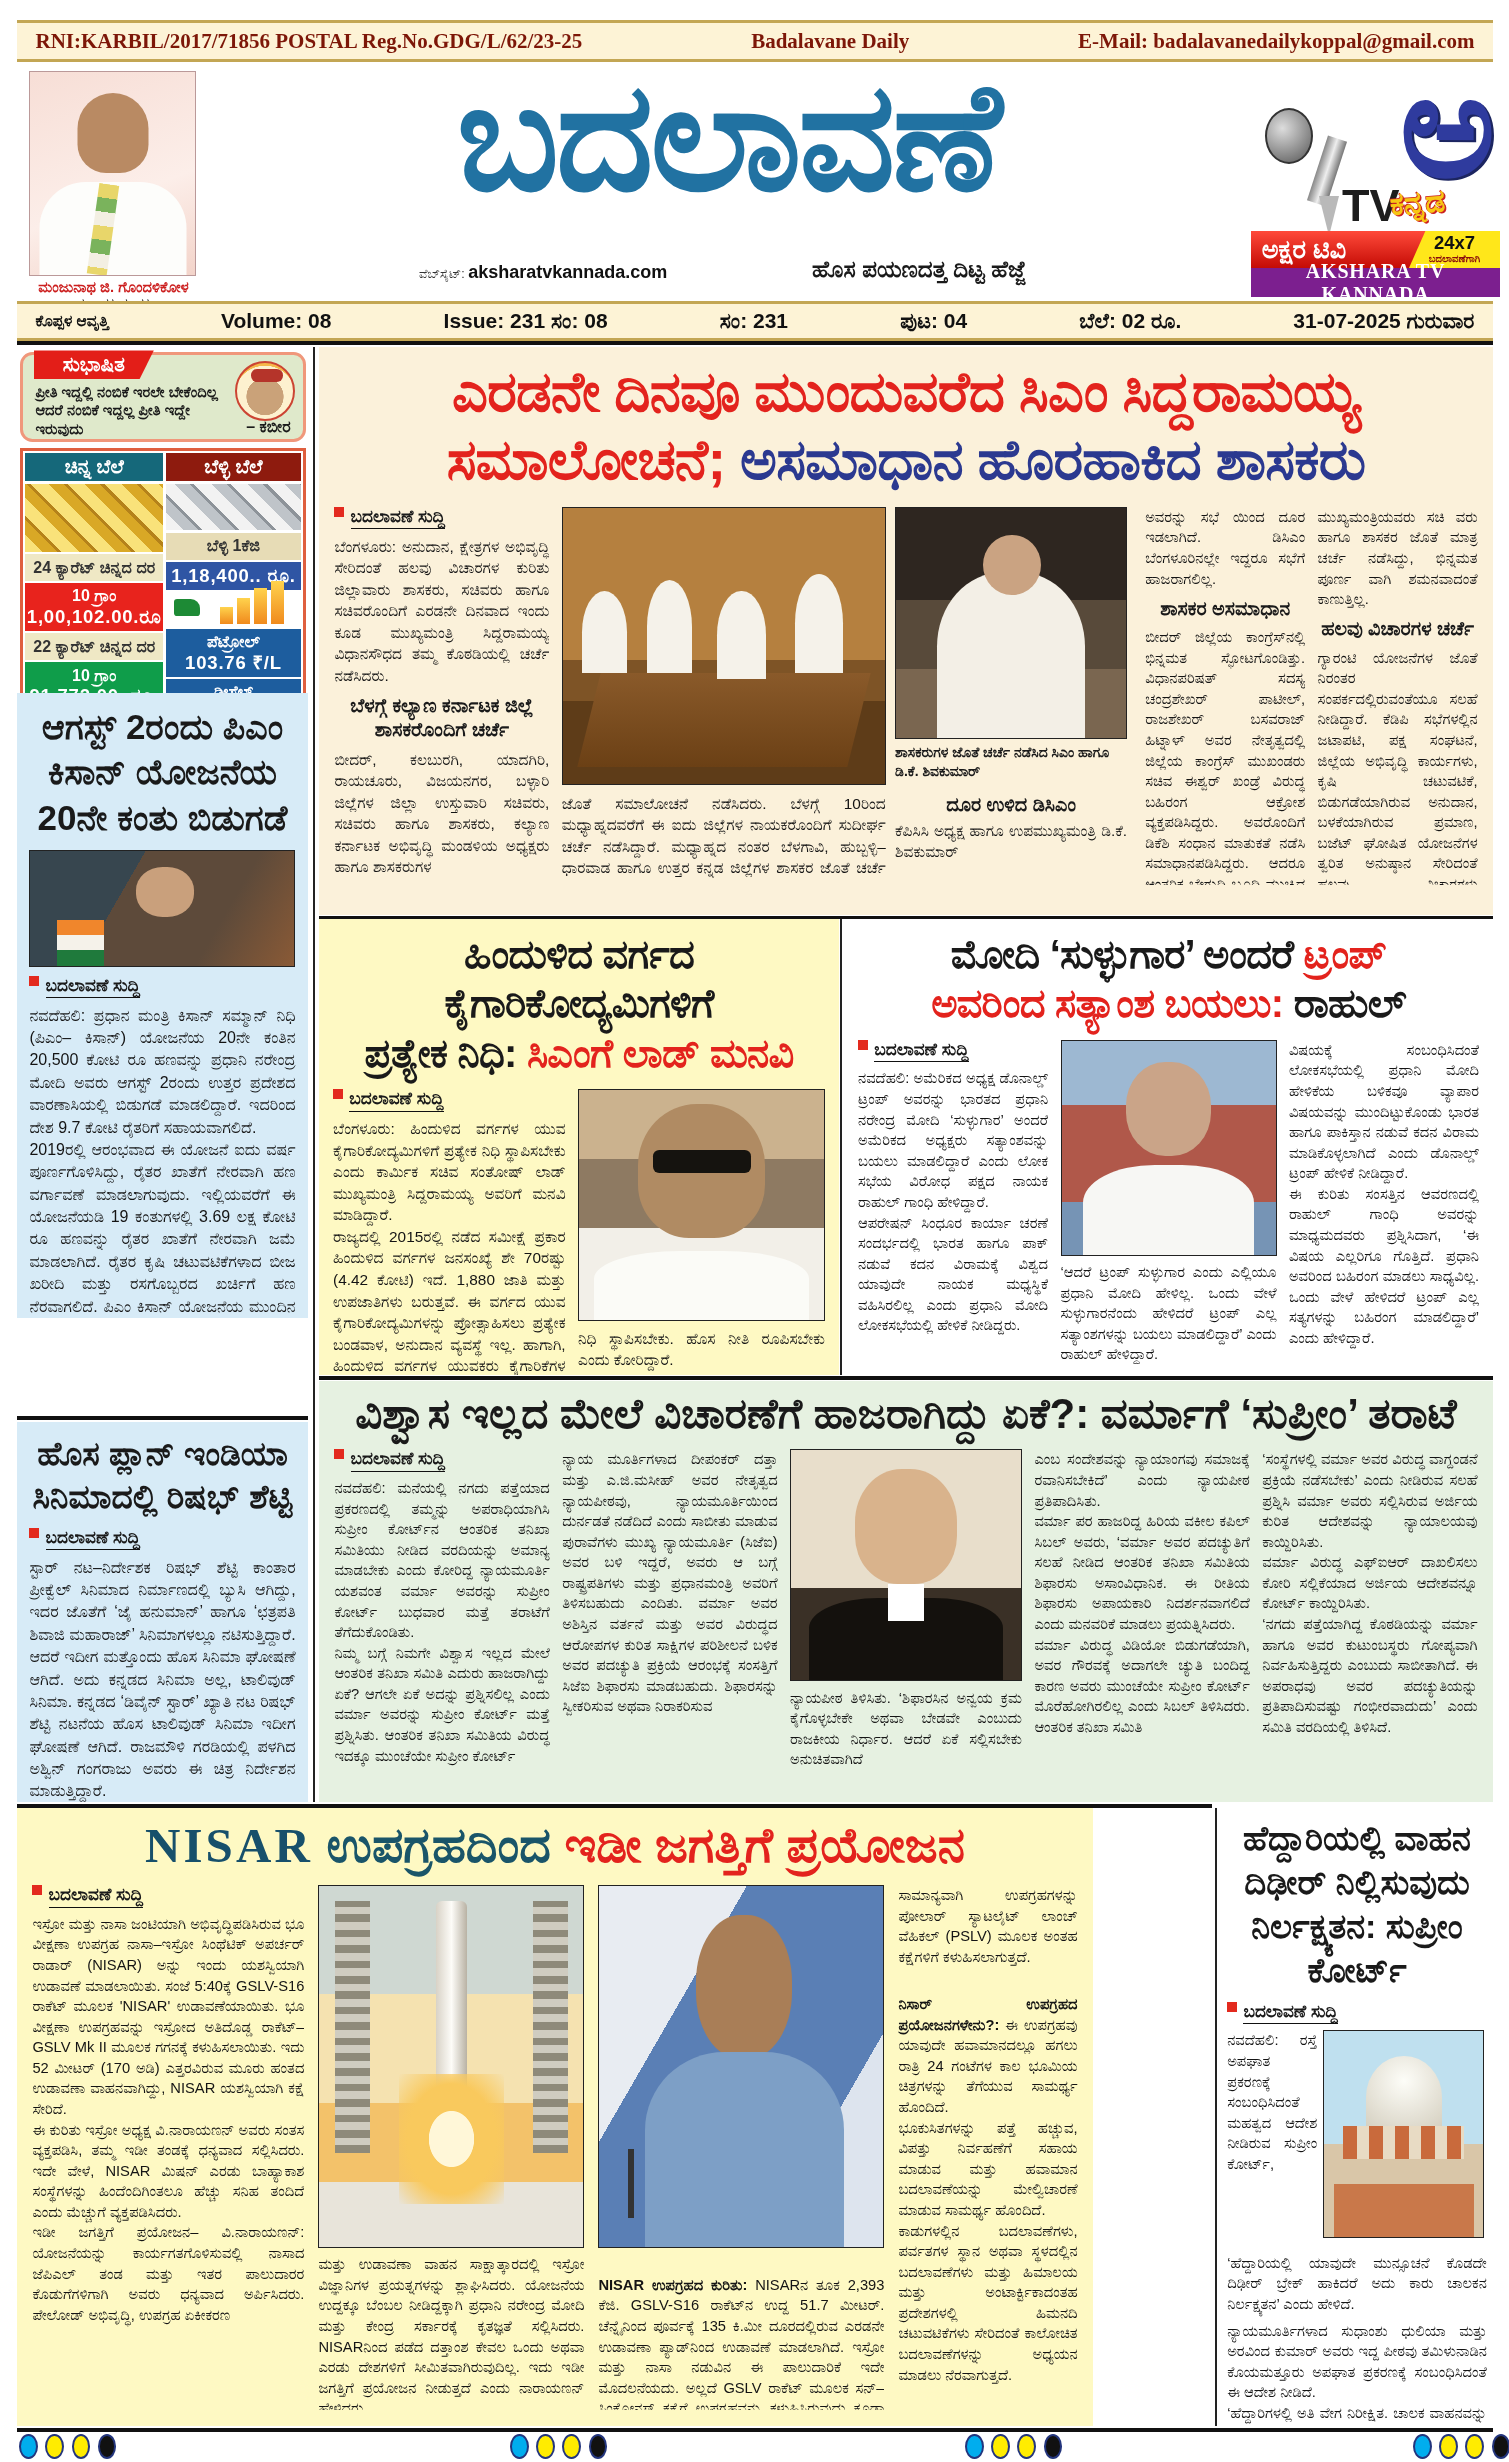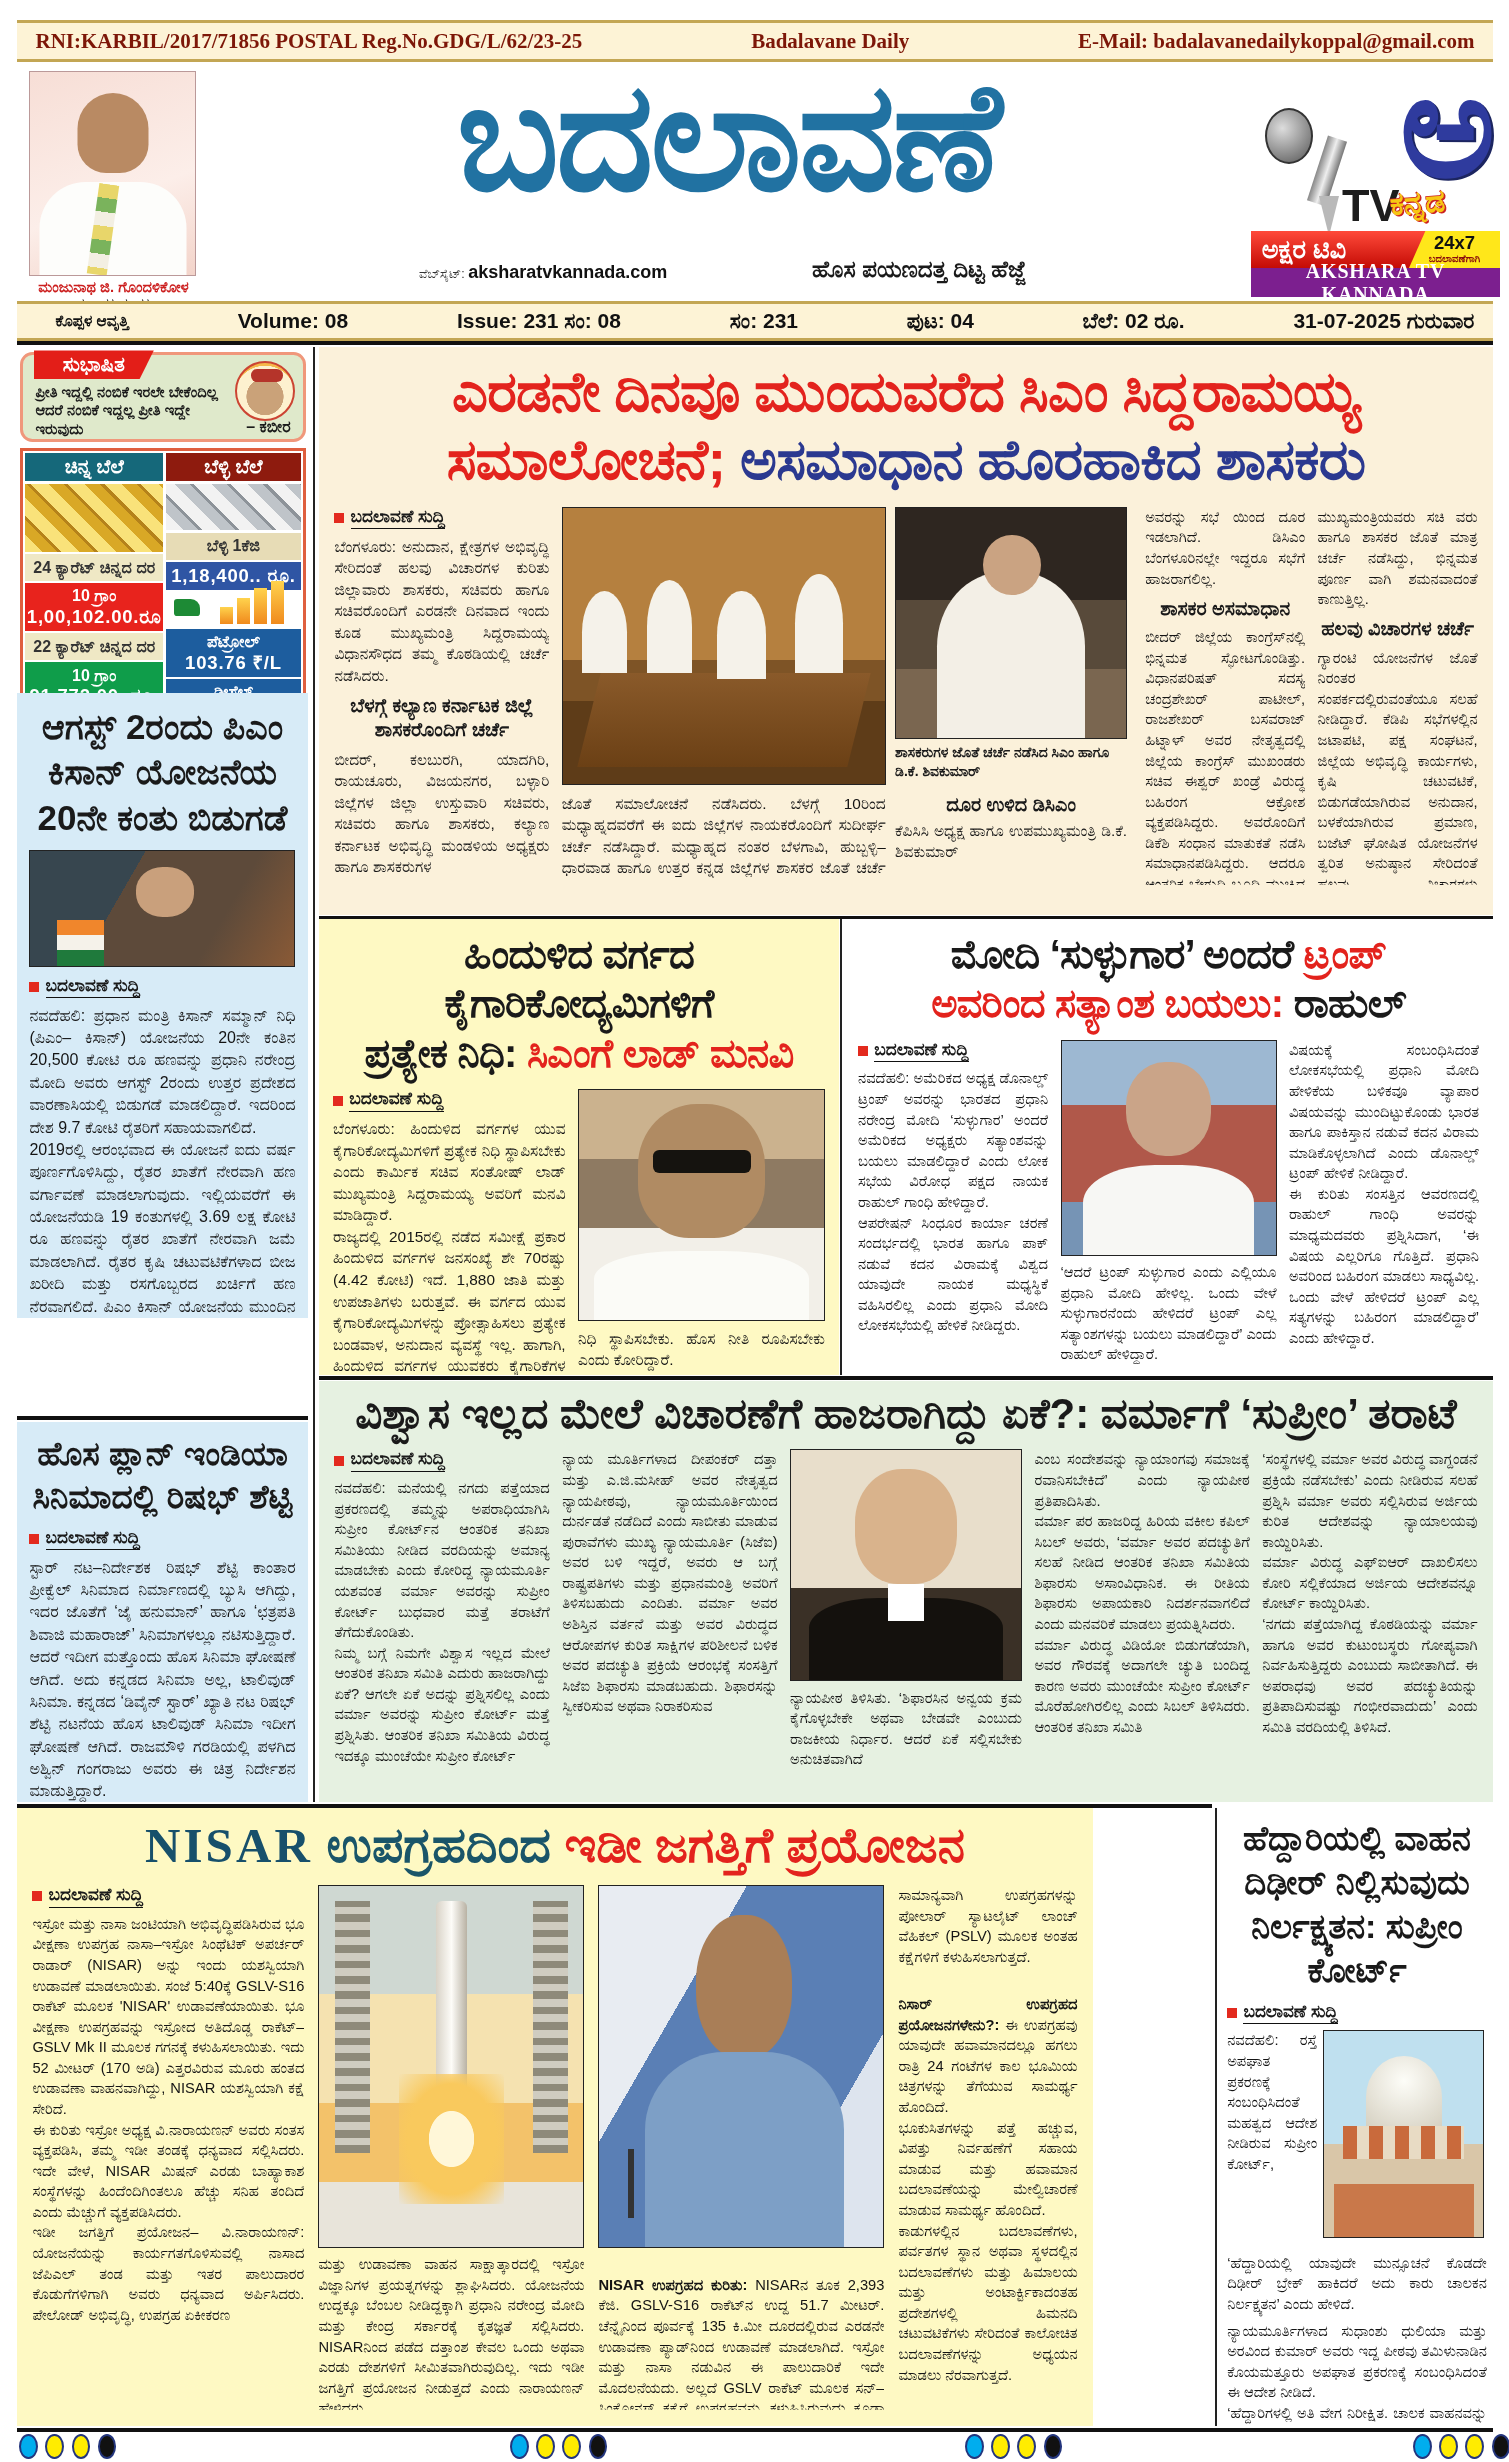--- a/index.html
+++ b/index.html
@@ -10,21 +10,21 @@
     margin: 0 auto;
   }
   .abs { position:absolute; }
   .clip { overflow:hidden; }
   
   .strip { background:#fdf3d6; border-top:3.1px solid #c3a654; border-bottom:3.1px solid #c3a654;
            display:flex; align-items:center; padding:0 18.5px; }
   .strip .t { font-family:"Liberation Serif", serif; font-weight:bold; color:#7d1708; font-size:21px; }
   .infobar { justify-content:space-between; }
   .infobar .i { font-weight:bold; color:#111; font-size:21px; }
-  .infobar .i.small { font-size:15.4px; line-height:1.05;margin-left:20px; }
+  .infobar .i.small { font-size:15.4px; line-height:1.05; }
   
   .title-kn { font-weight:bold; color:#2172a2; font-size:151px; text-align:center; line-height:1.02; letter-spacing:-3.1px; }
   .editor-box { background:linear-gradient(160deg,#f7ded6,#fceee9 60%,#f3d4ca); border:0.8px solid #b99; }
   .editor-head { position:absolute; left:50%; top:21.6px; transform:translateX(-50%); width:71px; height:80px;
                  background:#b98a63; border-radius:36px 36px 29px 29px; }
   .editor-body { position:absolute; left:50%; bottom:0; transform:translateX(-50%); width:147px; height:93px;
                  background:#fdfdfb; border-radius:46px 46px 0 0; }
   .editor-sash { position:absolute; left:38%; bottom:0; width:20px; height:91px;
                  background:repeating-linear-gradient(180deg,#e8d66a 0 14px,#7ab35c 14px 28px,#f3efe2 28px 42px); transform:rotate(8deg); }
   .cap-red { color:#cc1f1f; font-weight:bold; font-size:14.7px; text-align:center; }
@@ -41,21 +41,21 @@
                  font-family:"Liberation Serif",serif; letter-spacing:0.8px; display:flex; align-items:center; justify-content:center; }
   .mic-head { width:48px; height:56px; border-radius:50%; background:radial-gradient(circle at 35% 35%,#ddd,#555); border:2.3px solid #333; }
   .mic-stem { width:20px; height:68px; background:linear-gradient(90deg,#888,#eee,#777); }
   .mic-nib  { width:0; height:0; border-left:10.8px solid transparent; border-right:10.8px solid transparent; border-top:40px solid #b9b9b9; }
   .logo-tv { font-weight:bold; font-size:45px; color:#1d1d1d; }
   .logo-knscript { font-weight:bold; font-size:31px; color:#f7c713; text-shadow:1.5px 1.5px 0 #c22, -0.8px -0.8px 0 #c22; transform:rotate(-4deg); }
   
   .hrule { background:#111; }
   .vrule { background:#222; }
   
-  .byline { display:flex; align-items:center; gap:6.2px; margin-bottom:6.2px; }
+  .byline { display:flex; align-items:flex-start; gap:6.2px; margin-bottom:6.2px; }
   .byline .sq { width:10px; height:10px; background:#e32a1e; flex:0 0 auto; }
   .byline .bt { font-weight:bold; font-size:17px; border-bottom:1.5px solid #111; padding-bottom:1.5px; }
   
   .body { font-size:15.4px; line-height:1.4; text-align:justify; white-space:pre-line; color:#141414; }
   .body.s { font-size:14.7px; }
   .subhead { font-weight:bold; font-size:19.3px; text-align:center; margin:7.7px 0 6.2px; line-height:1.25; }
   .lead-b { font-weight:bold; }
   .hl { font-weight:bold; text-align:center; }
   .red { color:#e3231d; } .blue { color:#2b3990; } .teal { color:#1a5569; }
   .caption { font-weight:bold; font-size:14px; line-height:1.3; margin-top:4.6px; }

